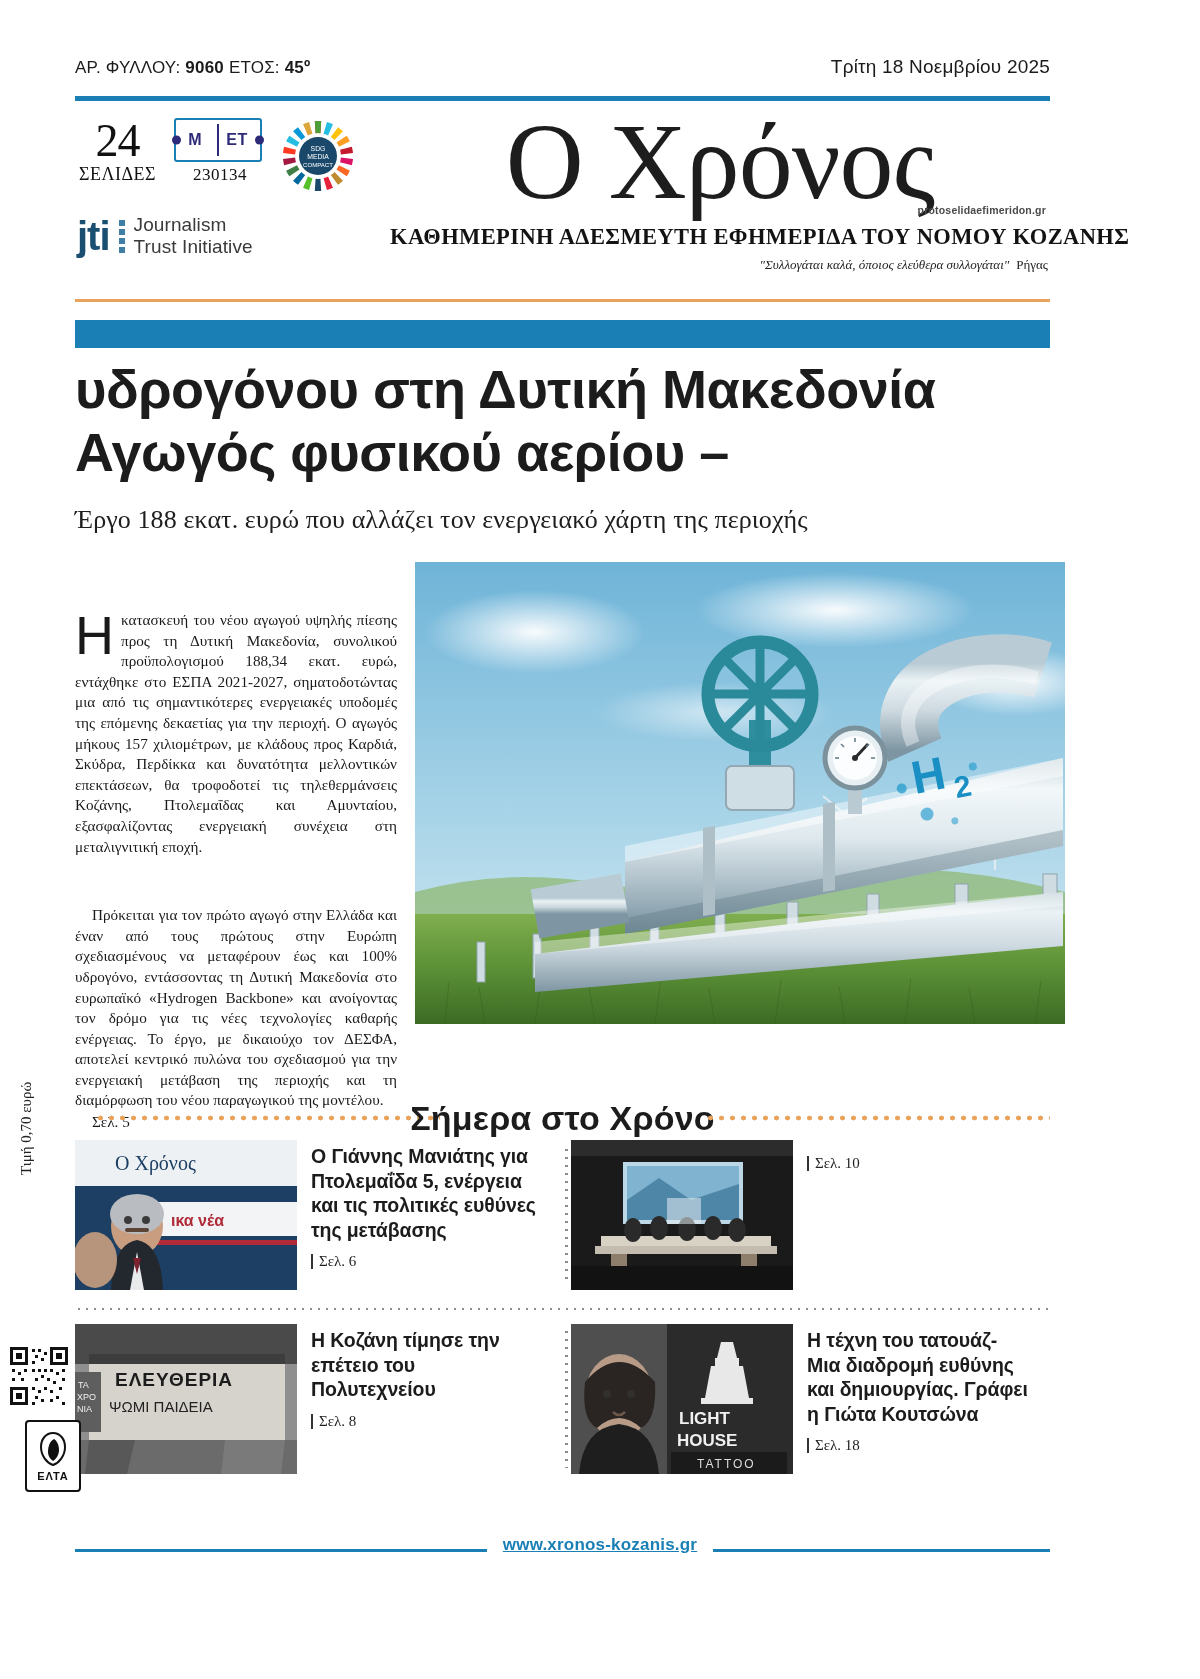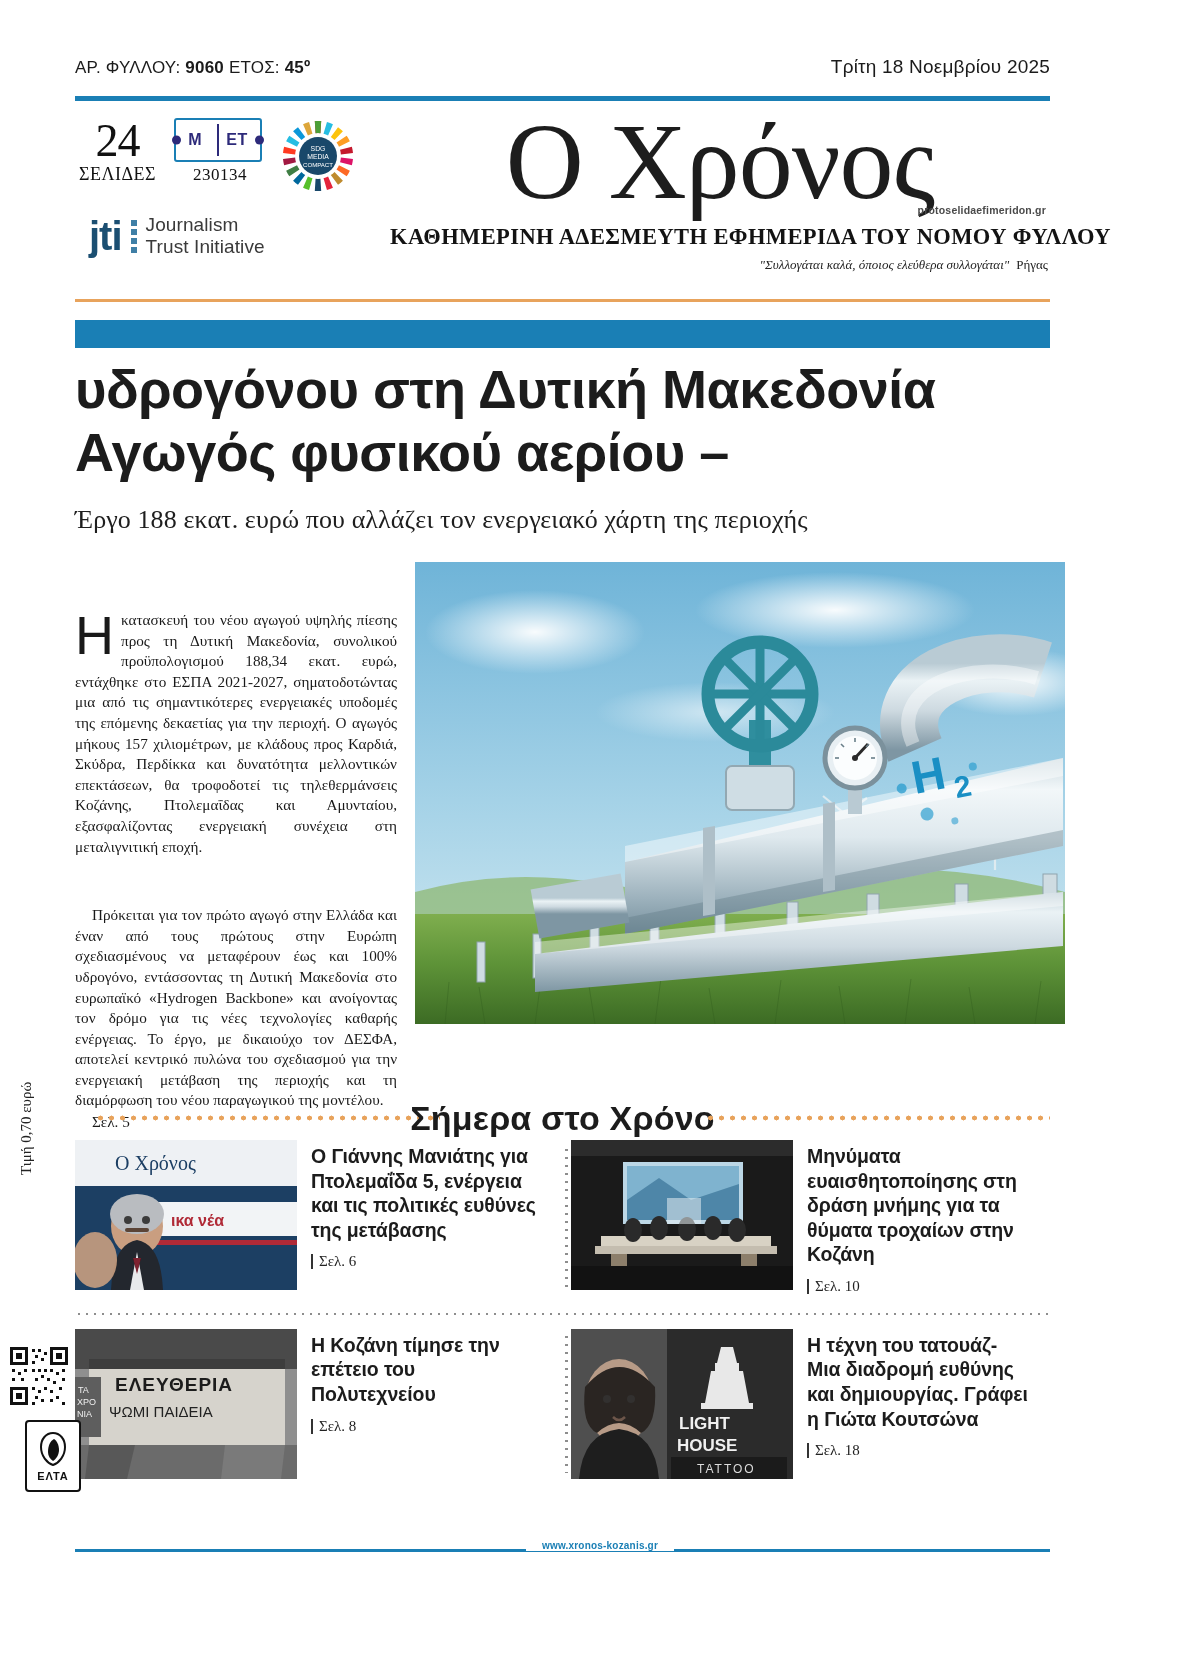--- a/index.html
+++ b/index.html
@@ -63,21 +63,21 @@
     font-size:16px; font-weight:bold; color:#2d2a7a; letter-spacing:.5px;
   }
   .met-code {
     font-family:"Liberation Serif", serif; font-size:17px; color:#111;
     margin-top:3px; letter-spacing:.5px;
   }
 
   .sdg-wheel { width:76px; height:76px; position:relative; }
   .sdg-wheel svg { display:block; }
 
-  .jti { position:absolute; left:14px; top:96px; display:flex; align-items:center; gap:9px; }
+  .jti { position:absolute; left:2px; top:96px; display:flex; align-items:center; gap:9px; }
   .jti-mark { font-size:40px; font-weight:bold; color:#1b4f72; line-height:.9; letter-spacing:-1px; }
   .jti-dots { display:flex; flex-direction:column; gap:3px; }
   .jti-dots i { display:block; width:6px; height:6px; background:#3f7fa6; }
   .jti-text { font-size:19px; color:#3a3a3a; line-height:1.18; letter-spacing:.1px; }
 
   .title-block { position:absolute; right:0; top:0; width:660px; text-align:center; }
   .paper-title {
     font-family:"Liberation Serif", serif; font-size:108px; font-weight:normal;
     color:#1d1d1d; line-height:1; letter-spacing:-1px; white-space:nowrap;
   }
@@ -191,22 +191,22 @@
     background:#fff;
   }
   .elta-word { font-size:11px; font-weight:bold; letter-spacing:1px; color:#111; margin-top:2px; }
 
   
   .footer-rule { position:absolute; left:75px; top:1549px; width:975px; height:3px; background:#1a7fb5; }
   .footer-url {
     position:absolute; left:0; right:0; top:1535px; text-align:center;
   }
   .footer-url span {
-    background:#fff; padding:0 16px; font-size:10px; font-weight:bold;
-    color:#1a7fb5; letter-spacing:.2px;
+    background:#fff; padding:0 16px; font-size:17px; font-weight:bold;
+    color:#1a7fb5; letter-spacing:.2px;text-decoration:underline;
   }
 </style>
 </head>
 <body>
 
 <div class="topbar">
   <div class="issue-line">
     <span>ΑΡ. ΦΥΛΛΟΥ:</span>
     <b>9060</b>
     <span>ΕΤΟΣ:</span>
@@ -319,21 +319,21 @@
       <div class="jti-text">
         <div>Journalism</div>
         <div>Trust Initiative</div>
       </div>
     </div>
   </div>
 
   <div class="title-block">
     <div class="paper-title">Ο Χρόνος</div>
     <div class="site-url">protoselidaefimeridon.gr</div>
-    <div class="paper-sub">ΚΑΘΗΜΕΡΙΝΗ ΑΔΕΣΜΕΥΤΗ ΕΦΗΜΕΡΙΔΑ ΤΟΥ ΝΟΜΟΥ ΦΥΛΛΟΥ</div>
+    <div class="paper-sub">ΚΑΘΗΜΕΡΙΝΗ ΑΔΕΣΜΕΥΤΗ ΕΦΗΜΕΡΙΔΑ ΤΟΥ ΝΟΜΟΥ ΚΟΖΑΝΗΣ</div>
     <div class="paper-quote">
       <i>"Συλλογάται καλά, όποιος ελεύθερα συλλογάται"</i><span>Ρήγας</span>
     </div>
   </div>
 </div>
 
 <div class="rule-orange"></div>
 <div class="rule-blue-band"></div>
 
 <div class="lead-headline">
@@ -548,21 +548,20 @@
             <ellipse cx="88" cy="88" rx="9" ry="12"></ellipse>
             <ellipse cx="116" cy="89" rx="9" ry="12"></ellipse>
             <ellipse cx="142" cy="88" rx="9" ry="12"></ellipse>
             <ellipse cx="166" cy="90" rx="9" ry="12"></ellipse>
           </g>
           <rect x="0" y="126" width="222" height="24" fill="#121212"></rect>
           <rect x="96" y="58" width="34" height="26" fill="#e6eef2" opacity=".55"></rect>
         </svg>
       </div>
       <div class="cell-text">
-        <div class="cell-title">Μηνύματα ευαισθητοποίησης στη δράση μνήμης για τα θύματα τροχαίων στην Κοζάνη</div>
         <div class="cell-page">Σελ. 10</div>
       </div>
     </div>
   </div>
 
   <div class="grid-row" style="padding-top:22px;">
     <div class="divider-h" style="top:4px;"></div>
 
     <div class="cell left">
       <div class="thumb">

